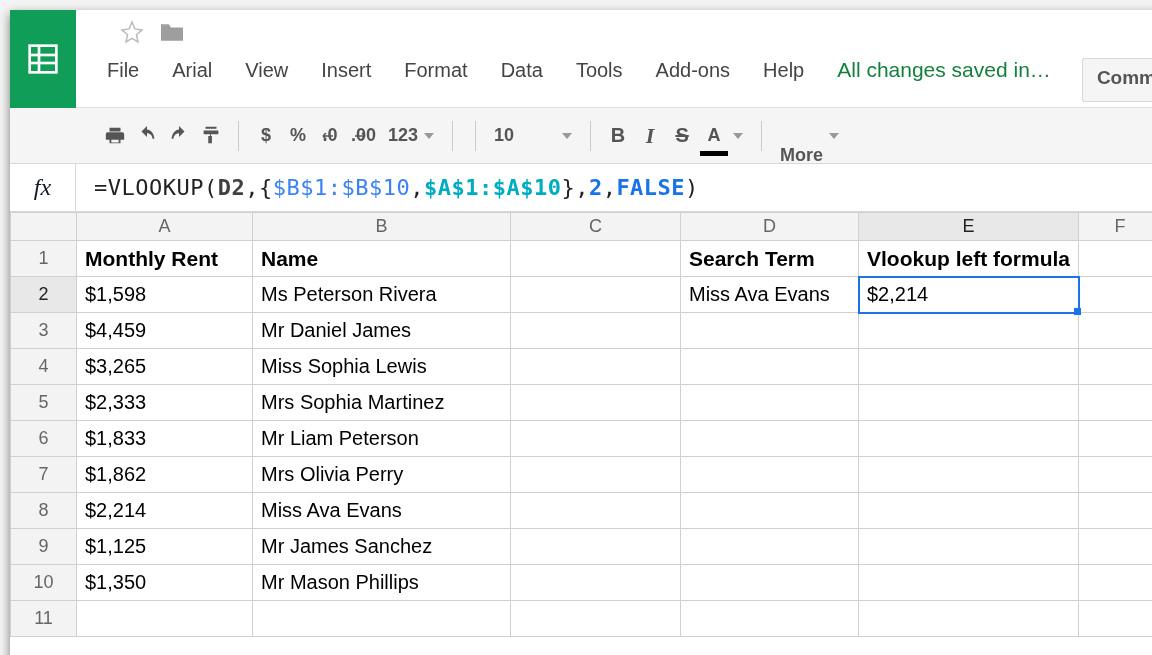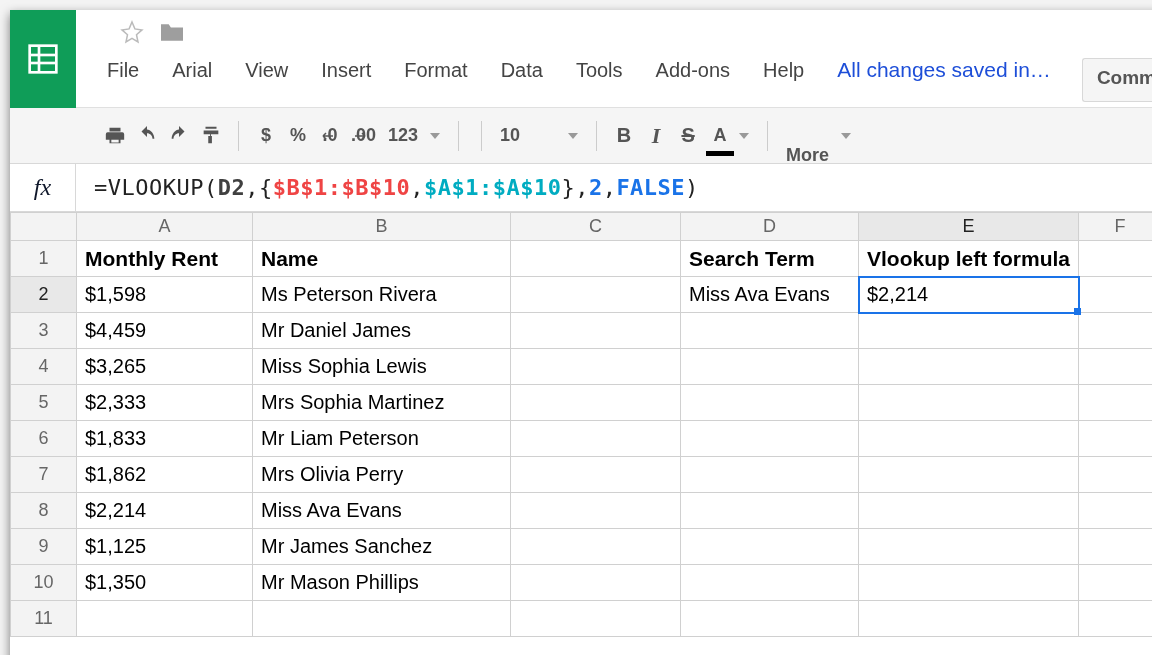--- a/index.html
+++ b/index.html
@@ -51,21 +51,21 @@
   .starfolder { margin-left: 20px; display:flex; align-items:center; gap:14px;}
   .menubar {
     margin-top: 14px;
     display: flex;
     align-items: center;
     gap: 26px;
     font-size: 20px;
     color: #444;
   }
   .menubar > span { cursor: pointer; margin-left: 7px; }
-  .savemsg { color:#1d4ed8; font-size:21px; margin-left:10px;}
+  .savemsg { color:#15803d; font-size:21px; margin-left:10px;}
   .commentsbtn {
     position:absolute;
     right:0;
     top: 48px;
     height:44px;
     background:#f5f5f5;
     border:1px solid #d8d8d8;
     border-right:none;
     border-radius:3px 0 0 3px;
     padding: 8px 6px 8px 14px;
@@ -90,21 +90,21 @@
     width:1px; height:30px; background:#ccc; margin:0 10px;
   }
   .toolbar .tb-btn {
     min-width:30px; height:32px;
     display:flex; align-items:center; justify-content:center;
     cursor:pointer;
     font-weight:bold;
     padding:0 4px;
   }
   .toolbar .dropdown {
-    display:flex; align-items:center; gap:6px;
+    display:flex; align-items:center; 
     padding:0 6px;
     cursor:pointer;
   }
   .caret {
     width:0;height:0;
     border-left:5px solid transparent;
     border-right:5px solid transparent;
     border-top:6px solid #999;
     margin-left:6px;
   }
@@ -144,21 +144,21 @@
   .fxinput {
     padding-left:18px;
     font-family: Consolas, Menlo, monospace;
     font-size:22px;
     letter-spacing:0.5px;
     color:#222;
   }
   .fx-func{color:#222;}
   .fx-ref1{color:#404040; font-weight:bold;margin-top:20px;}
   .fx-brace{color:#222;}
-  .fx-range1{color:#ef4444; font-weight:bold;}
+  .fx-range1{color:#3b82f6; font-weight:normal;}
   .fx-range2{color:#00acc1; font-weight:bold;}
   .fx-num{color:#1a73e8; font-weight:bold;}
   .fx-kw{color:#1a73e8; font-weight:bold;}
 
   
   .grid {
     flex:1;
     overflow:hidden;
     font-size:20px;
   }

